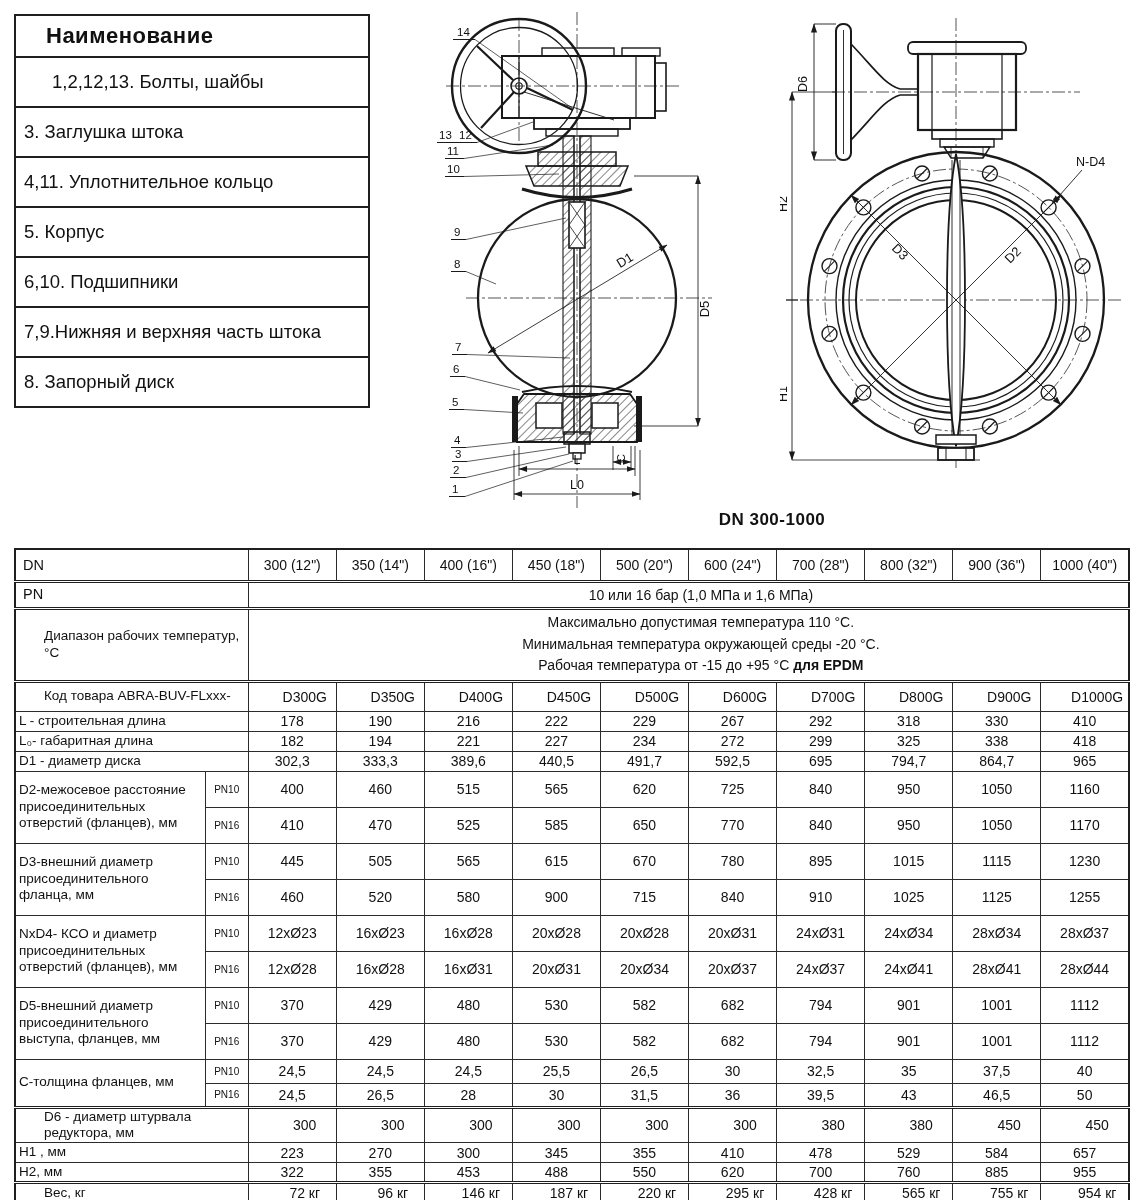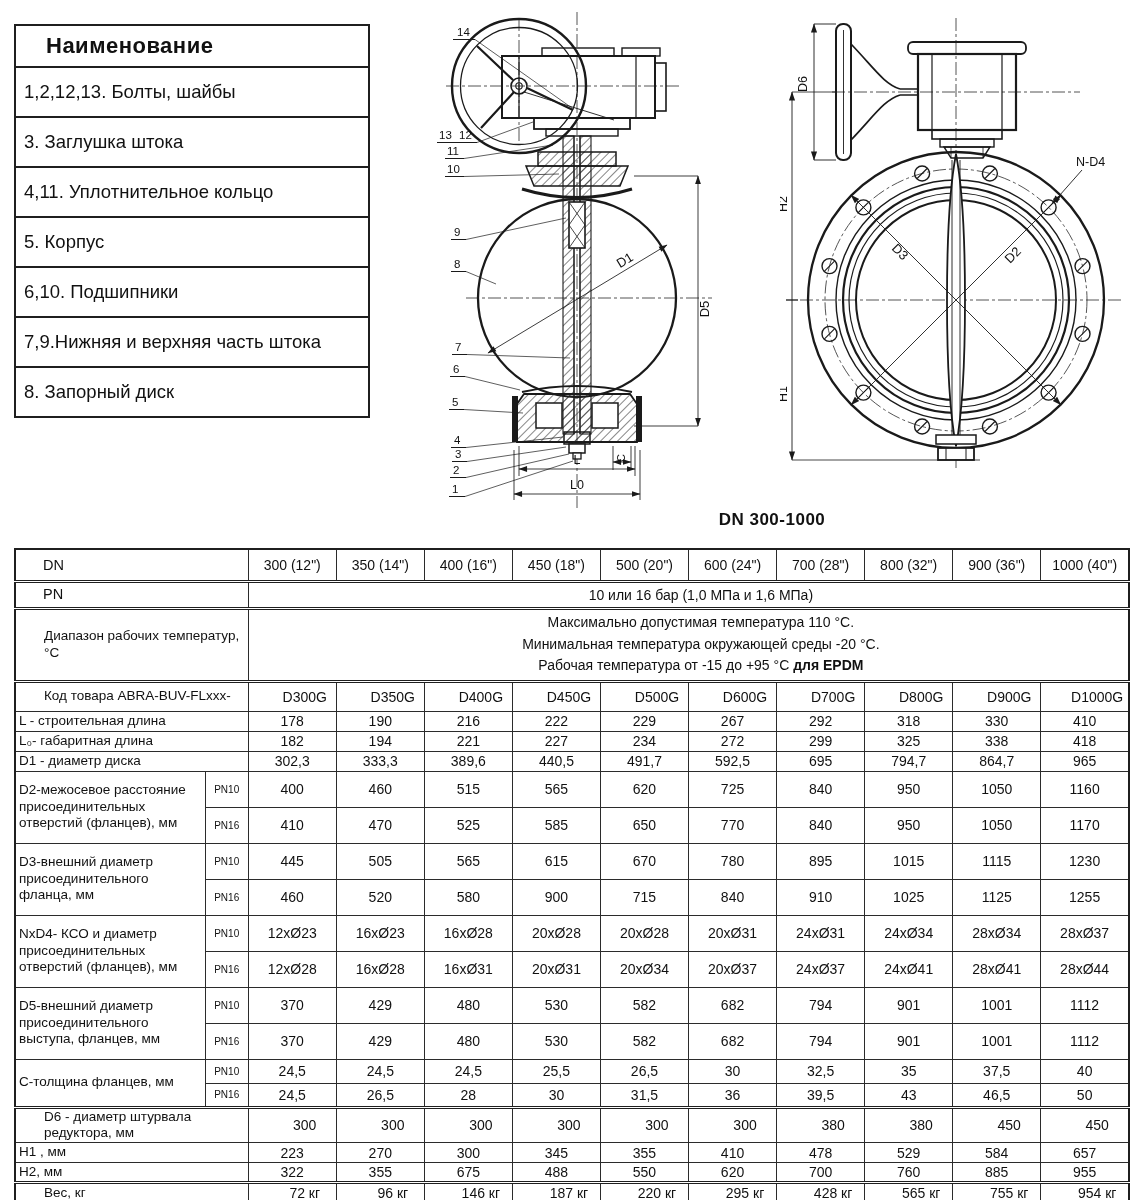--- a/index.html
+++ b/index.html
@@ -1,40 +1,40 @@
 <!DOCTYPE html>
 <html><head>
 <meta charset="utf-8">
 <style>
   html,body{margin:0;padding:0;background:#fff;font-family:"Liberation Sans",sans-serif;color:#111;}
   #page{position:relative;width:1140px;height:1200px;background:#fff;overflow:hidden;}
 
   
-  .legend{position:absolute;left:14px;top:24px;width:352px;border:2px solid #1f1f1f;background:#fff;}
+  .legend{position:absolute;left:14px;top:14px;width:352px;border:2px solid #1f1f1f;background:#fff;}
   .legend-title{font-weight:bold;font-size:22px;padding:7px 6px 7px 30px;border-bottom:2px solid #1f1f1f;letter-spacing:.5px;}
   .legend-item{font-size:18.5px;padding:13px 8px 13px 8px;border-top:2px solid #1f1f1f;}
-  .legend-item:first-child{border-top:none;}
+  .legend-item:first-child{border-top:none;margin-left:28px;}
 
   
   .svg-wrap{position:absolute;}
   #secwrap{left:424px;top:6px;width:302px;height:508px;}
   #frontwrap{left:780px;top:8px;width:354px;height:474px;}
   .caption{position:absolute;left:652px;top:510px;width:240px;text-align:center;font-weight:bold;font-size:17px;letter-spacing:.5px;}
   svg text{font-family:"Liberation Sans",sans-serif;fill:#111;}
   .cl{stroke:#2a2a2a;stroke-width:.8;stroke-dasharray:13 3 3 3;fill:none;}
   .dimL{marker-start:url(#arrL);marker-end:url(#arrL);}
   .dimR{marker-start:url(#arrR);marker-end:url(#arrR);}
 
   
   .spec{position:absolute;left:14px;top:548px;}
   table.spec-table{border-collapse:collapse;table-layout:fixed;width:1116px;background:#fff;}
   .spec-table td{border:1px solid #2b2b2b;padding:0 3px;font-size:14px;overflow:hidden;}
   .spec-table .c{text-align:center;}
   .spec-table .lbl{text-align:left;font-size:13.5px;line-height:1.25;}
-  .spec-table .hlbl{padding-left:27px;font-size:14.5px;}
+  .spec-table .hlbl{padding-left:7px;font-size:14.5px;}
   .spec-table .pn{font-size:10px;padding:0 1px;}
   tr.dn-row{height:32px;}
   tr.pn-row{height:27px;}
   tr.temp-row{height:73px;}
   .temp-cell{font-size:13.5px;line-height:1.55;margin-top:31px;}
   tbody tr{height:20px;}
   tr.sub36{height:36px;}
   tr.sub24{height:24px;}
   tr.tall30{height:30px;}
   tr.thick-top td{border-top:3px double #1f1f1f;padding-left:28px;}
@@ -504,21 +504,21 @@
             <td class="c">410</td>
             <td class="c">478</td>
             <td class="c">529</td>
             <td class="c">584</td>
             <td class="c">657</td>
           </tr>
           <tr>
             <td class="lbl" colspan="2">H2, мм</td>
             <td class="c">322</td>
             <td class="c">355</td>
-            <td class="c">675</td>
+            <td class="c">453</td>
             <td class="c">488</td>
             <td class="c">550</td>
             <td class="c">620</td>
             <td class="c">700</td>
             <td class="c">760</td>
             <td class="c">885</td>
             <td class="c">955</td>
           </tr>
           <tr class="thick-top">
             <td class="lbl" colspan="2">Вес, кг</td>

